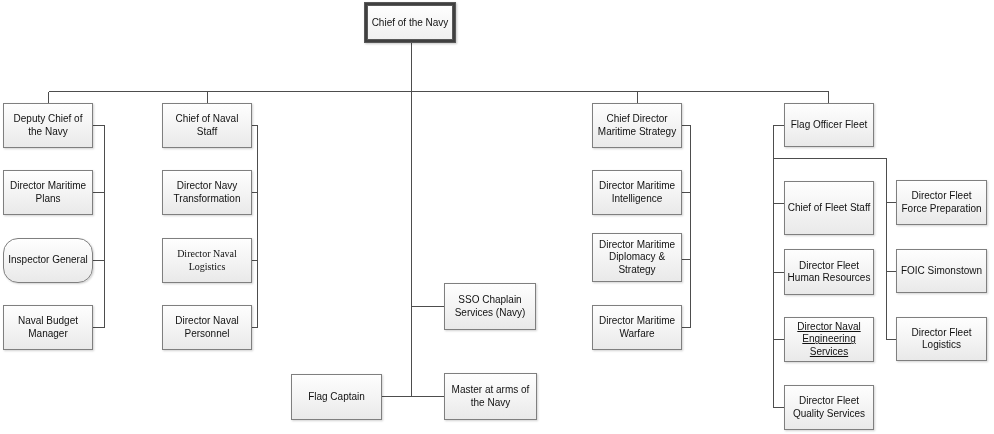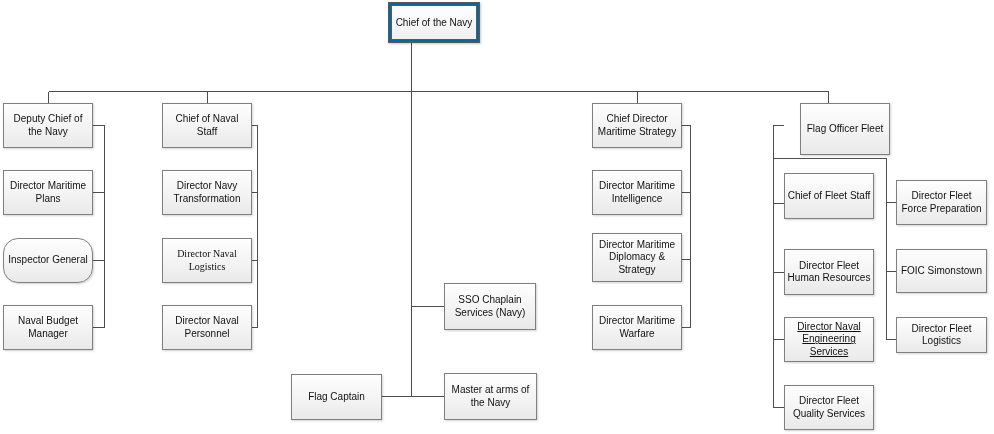--- a/index.html
+++ b/index.html
@@ -19,25 +19,24 @@
     background:linear-gradient(180deg,#fefefe 0%,#f3f3f3 55%,#e9e9e9 100%);
     border:1px solid #7f7f7f;
     box-shadow:1px 1px 2px rgba(0,0,0,0.18);
     color:#111;
     font-size:10px;line-height:1.22;
     padding:1px 2px;
   }
   .node-root{
     position:absolute;
     box-sizing:border-box;
-    background:#0369a1;
+    background:#404040;
     border:1px solid #595959;
     padding:2px;
     box-shadow:1px 1px 2px rgba(0,0,0,0.22);
-    margin-left:24px;
   }
   .node-root .inner{
     box-sizing:border-box;
     width:100%;height:100%;
     display:flex;align-items:center;justify-content:center;
     text-align:center;
     border:1px solid #595959;
     background:linear-gradient(180deg,#fefefe 0%,#f0f0f0 100%);
     color:#111;
     font-size:10px;line-height:1.2;
@@ -99,23 +98,23 @@
 
   <div class="node" style="left:444px;top:283px;width:92px;height:47px;">SSO Chaplain Services (Navy)</div>
   <div class="node" style="left:291px;top:374px;width:91px;height:46px;">Flag Captain</div>
   <div class="node" style="left:444px;top:373px;width:93px;height:47px;">Master at arms of the Navy</div>
 
   <div class="node" style="left:592px;top:103px;width:90px;height:45px;">Chief Director Maritime Strategy</div>
   <div class="node" style="left:592px;top:170px;width:90px;height:45px;">Director Maritime Intelligence</div>
   <div class="node" style="left:592px;top:233px;width:90px;height:49px;">Director Maritime Diplomacy &amp; Strategy</div>
   <div class="node" style="left:592px;top:305px;width:90px;height:45px;">Director Maritime Warfare</div>
 
-  <div class="node" style="left:784px;top:103px;width:90px;height:52px;margin-left:16px;">Flag Officer Fleet</div>
-  <div class="node" style="left:784px;top:173px;width:90px;height:46px;">Chief of Fleet Staff</div>
+  <div class="node" style="left:784px;top:103px;width:90px;height:44px;">Flag Officer Fleet</div>
+  <div class="node" style="left:784px;top:181px;width:90px;height:54px;">Chief of Fleet Staff</div>
   <div class="node" style="left:784px;top:249px;width:90px;height:46px;">Director Fleet Human Resources</div>
   <div class="node" style="left:784px;top:317px;width:90px;height:45px;text-decoration:underline;">Director Naval Engineering Services</div>
   <div class="node" style="left:784px;top:385px;width:90px;height:45px;">Director Fleet Quality Services</div>
 
   <div class="node" style="left:896px;top:180px;width:91px;height:45px;">Director Fleet Force Preparation</div>
   <div class="node" style="left:896px;top:249px;width:91px;height:44px;">FOIC Simonstown</div>
-  <div class="node" style="left:896px;top:317px;width:91px;height:36px;">Director Fleet Logistics</div>
+  <div class="node" style="left:896px;top:317px;width:91px;height:44px;">Director Fleet Logistics</div>
 
 </div>
 
 </body></html>

